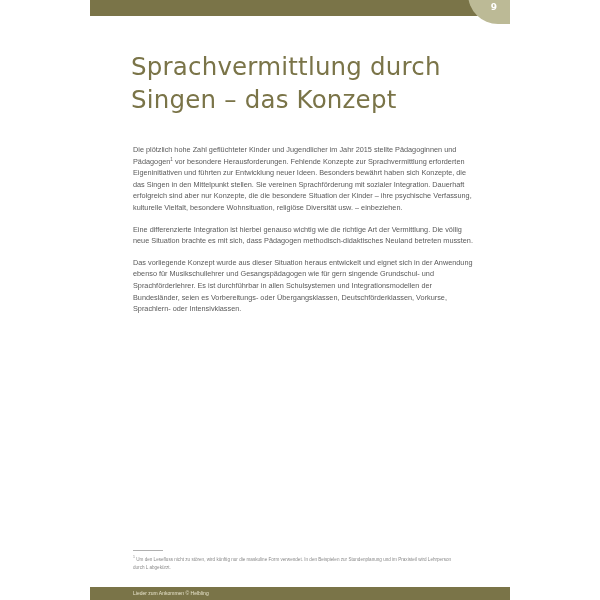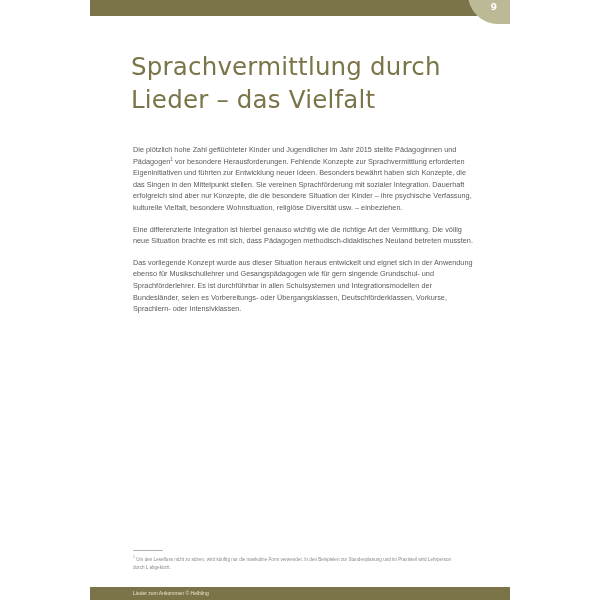--- a/index.html
+++ b/index.html
@@ -30,21 +30,21 @@
 <body>
 
 <div class="page">
 
   <div class="top-bar"></div>
   <div class="page-tab"></div>
   <div class="page-number">9</div>
 
   <h1 class="title">
     <span>Sprachvermittlung durch</span><br>
-    <span>Lieder – das Vielfalt</span>
+    <span>Singen – das Konzept</span>
   </h1>
 
   <div class="body-text">
     <p><span>Die plötzlich hohe Zahl geflüchteter Kinder und Jugendlicher im Jahr 2015 stellte Pädagoginnen und Pädagogen</span><sup class="ref">1</sup><span> vor besondere Herausforderungen. Fehlende Konzepte zur Sprachvermittlung erforderten Eigeninitiativen und führten zur Entwicklung neuer Ideen. Besonders bewährt haben sich Konzepte, die das Singen in den Mittelpunkt stellen. Sie vereinen Sprachförderung mit sozialer Integration. Dauerhaft erfolgreich sind aber nur Konzepte, die die besondere Situation der Kinder – ihre psychische Verfassung, kulturelle Vielfalt, besondere Wohnsituation, religiöse Diversität usw. – einbeziehen.</span></p>
     <p>Eine differenzierte Integration ist hierbei genauso wichtig wie die richtige Art der Vermittlung. Die völlig neue Situation brachte es mit sich, dass Pädagogen methodisch-didaktisches Neuland betreten mussten.</p>
     <p>Das vorliegende Konzept wurde aus dieser Situation heraus entwickelt und eignet sich in der Anwendung ebenso für Musikschullehrer und Gesangspädagogen wie für gern singende Grundschul- und Sprachförderlehrer. Es ist durchführbar in allen Schulsystemen und Integrationsmodellen der Bundesländer, seien es Vorbereitungs- oder Übergangsklassen, Deutschförderklassen, Vorkurse, Sprachlern- oder Intensivklassen.</p>
   </div>
 
   <div class="footnote-rule"></div>
   <div class="footnote"><sup>1</sup> <span>Um den Lesefluss nicht zu stören, wird künftig nur die maskuline Form verwendet. In den Beispielen zur Stundenplanung und im Praxisteil wird Lehrperson durch L abgekürzt.</span></div>

